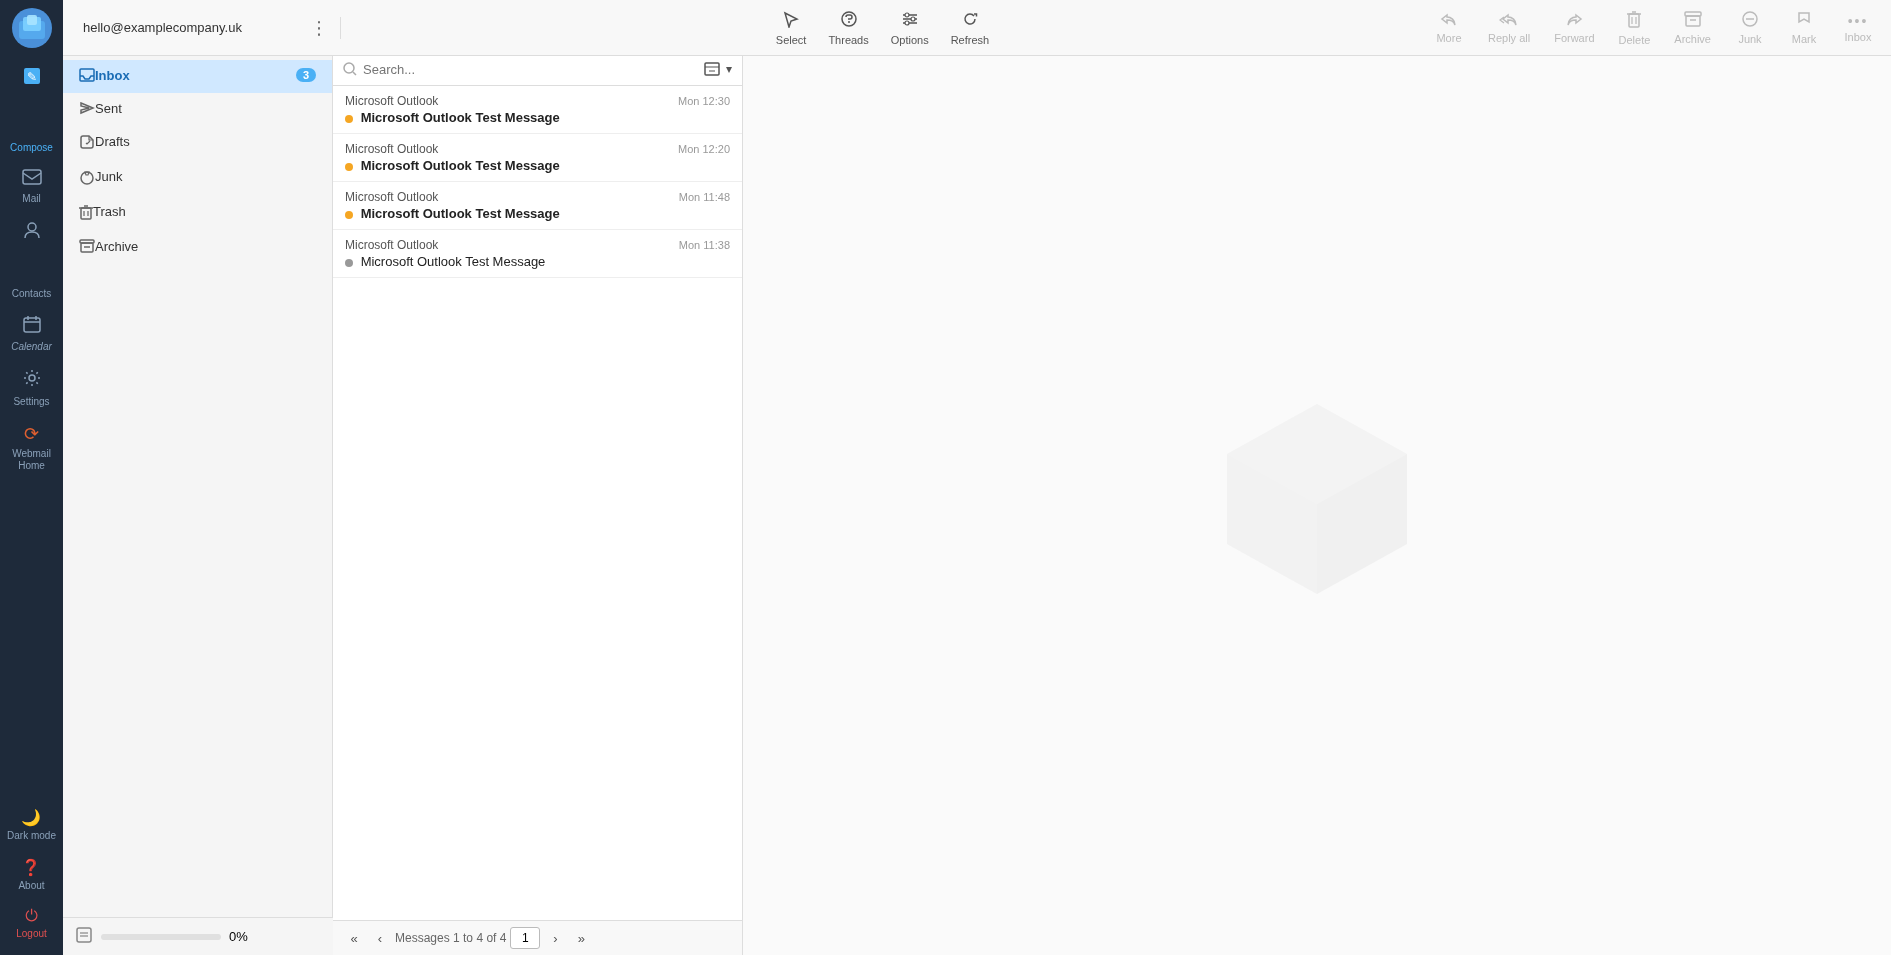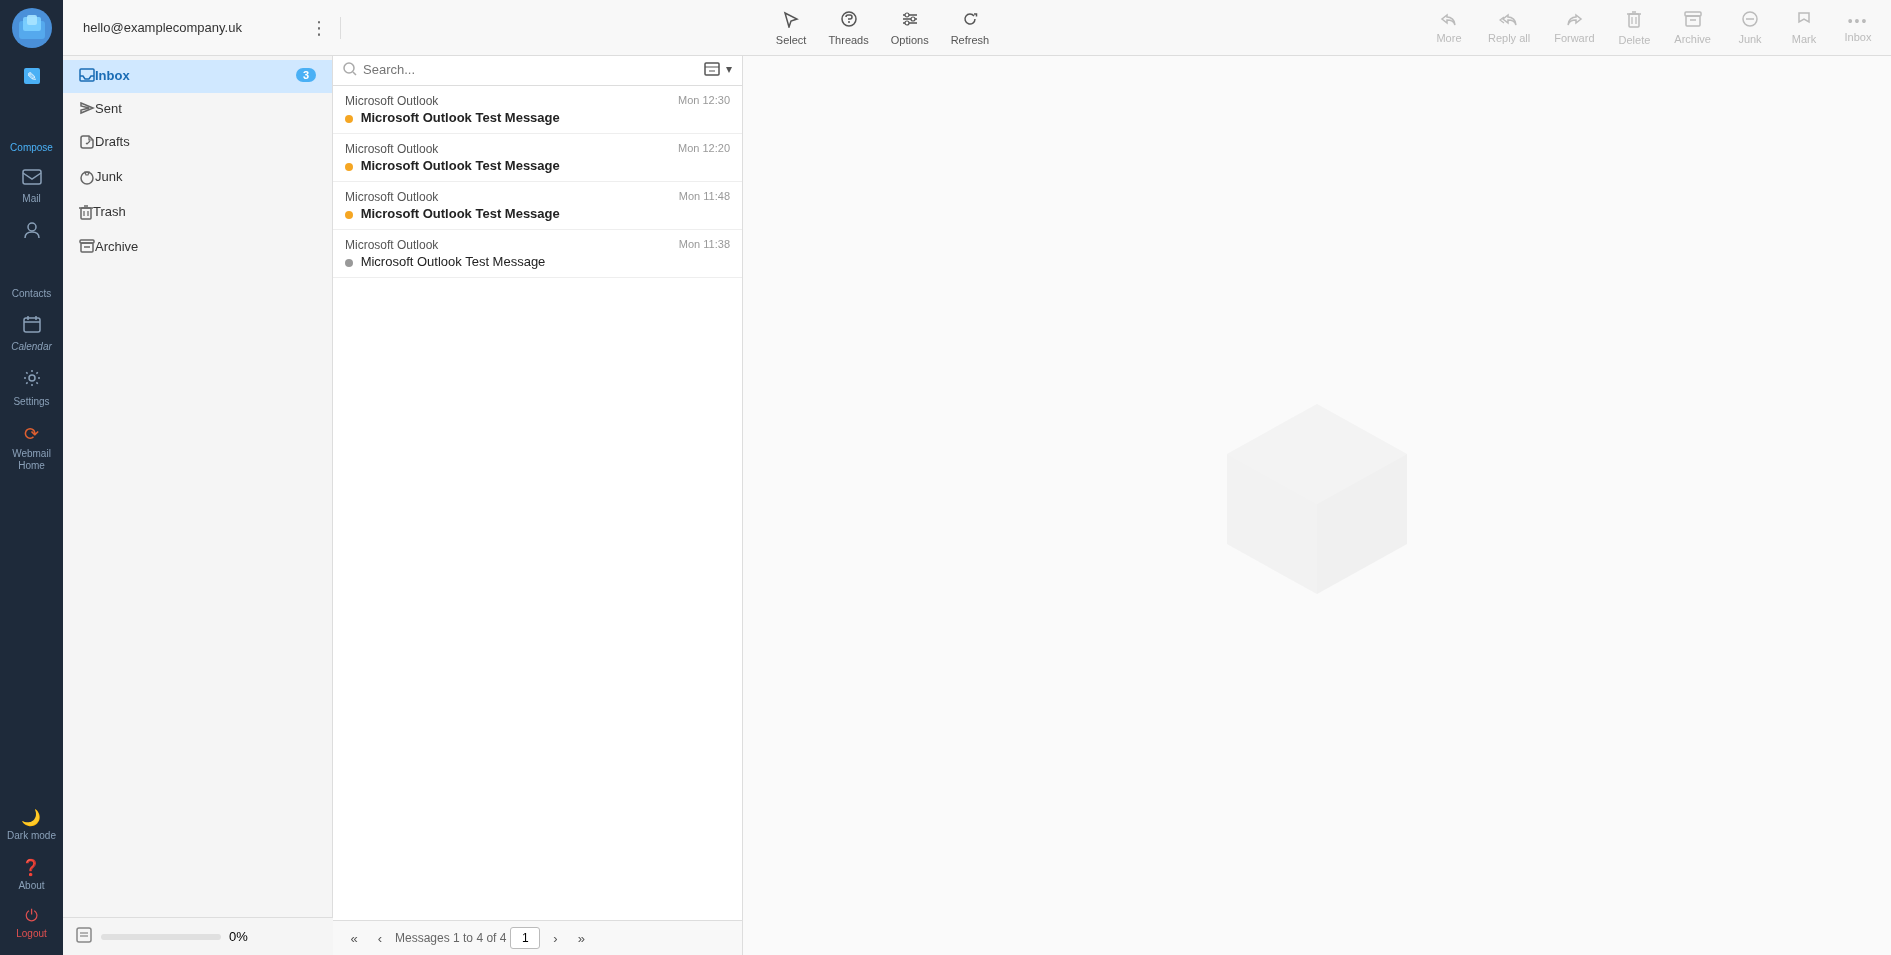--- a/index.html
+++ b/index.html
@@ -159,21 +159,21 @@
     .message-list { flex: 1; overflow-y: auto; }
     .message-item {
       padding: 8px 12px;
       border-bottom: 1px solid #eee;
       cursor: pointer;
       position: relative;
     }
     .message-row1 {
       display: flex;
       justify-content: space-between;
-      align-items: flex-start;
+      align-items: center;
       margin-bottom: 2px;
     }
     .message-sender { color: #555; font-size: 12px; }
     .message-time { color: #999; font-size: 11px; }
     .message-subject { font-size: 13px; color: #222; }
     .message-subject.unread { font-weight: bold; }
     .unread-dot {
       width: 8px; height: 8px;
       background: #f5a623;
       border-radius: 50%;

